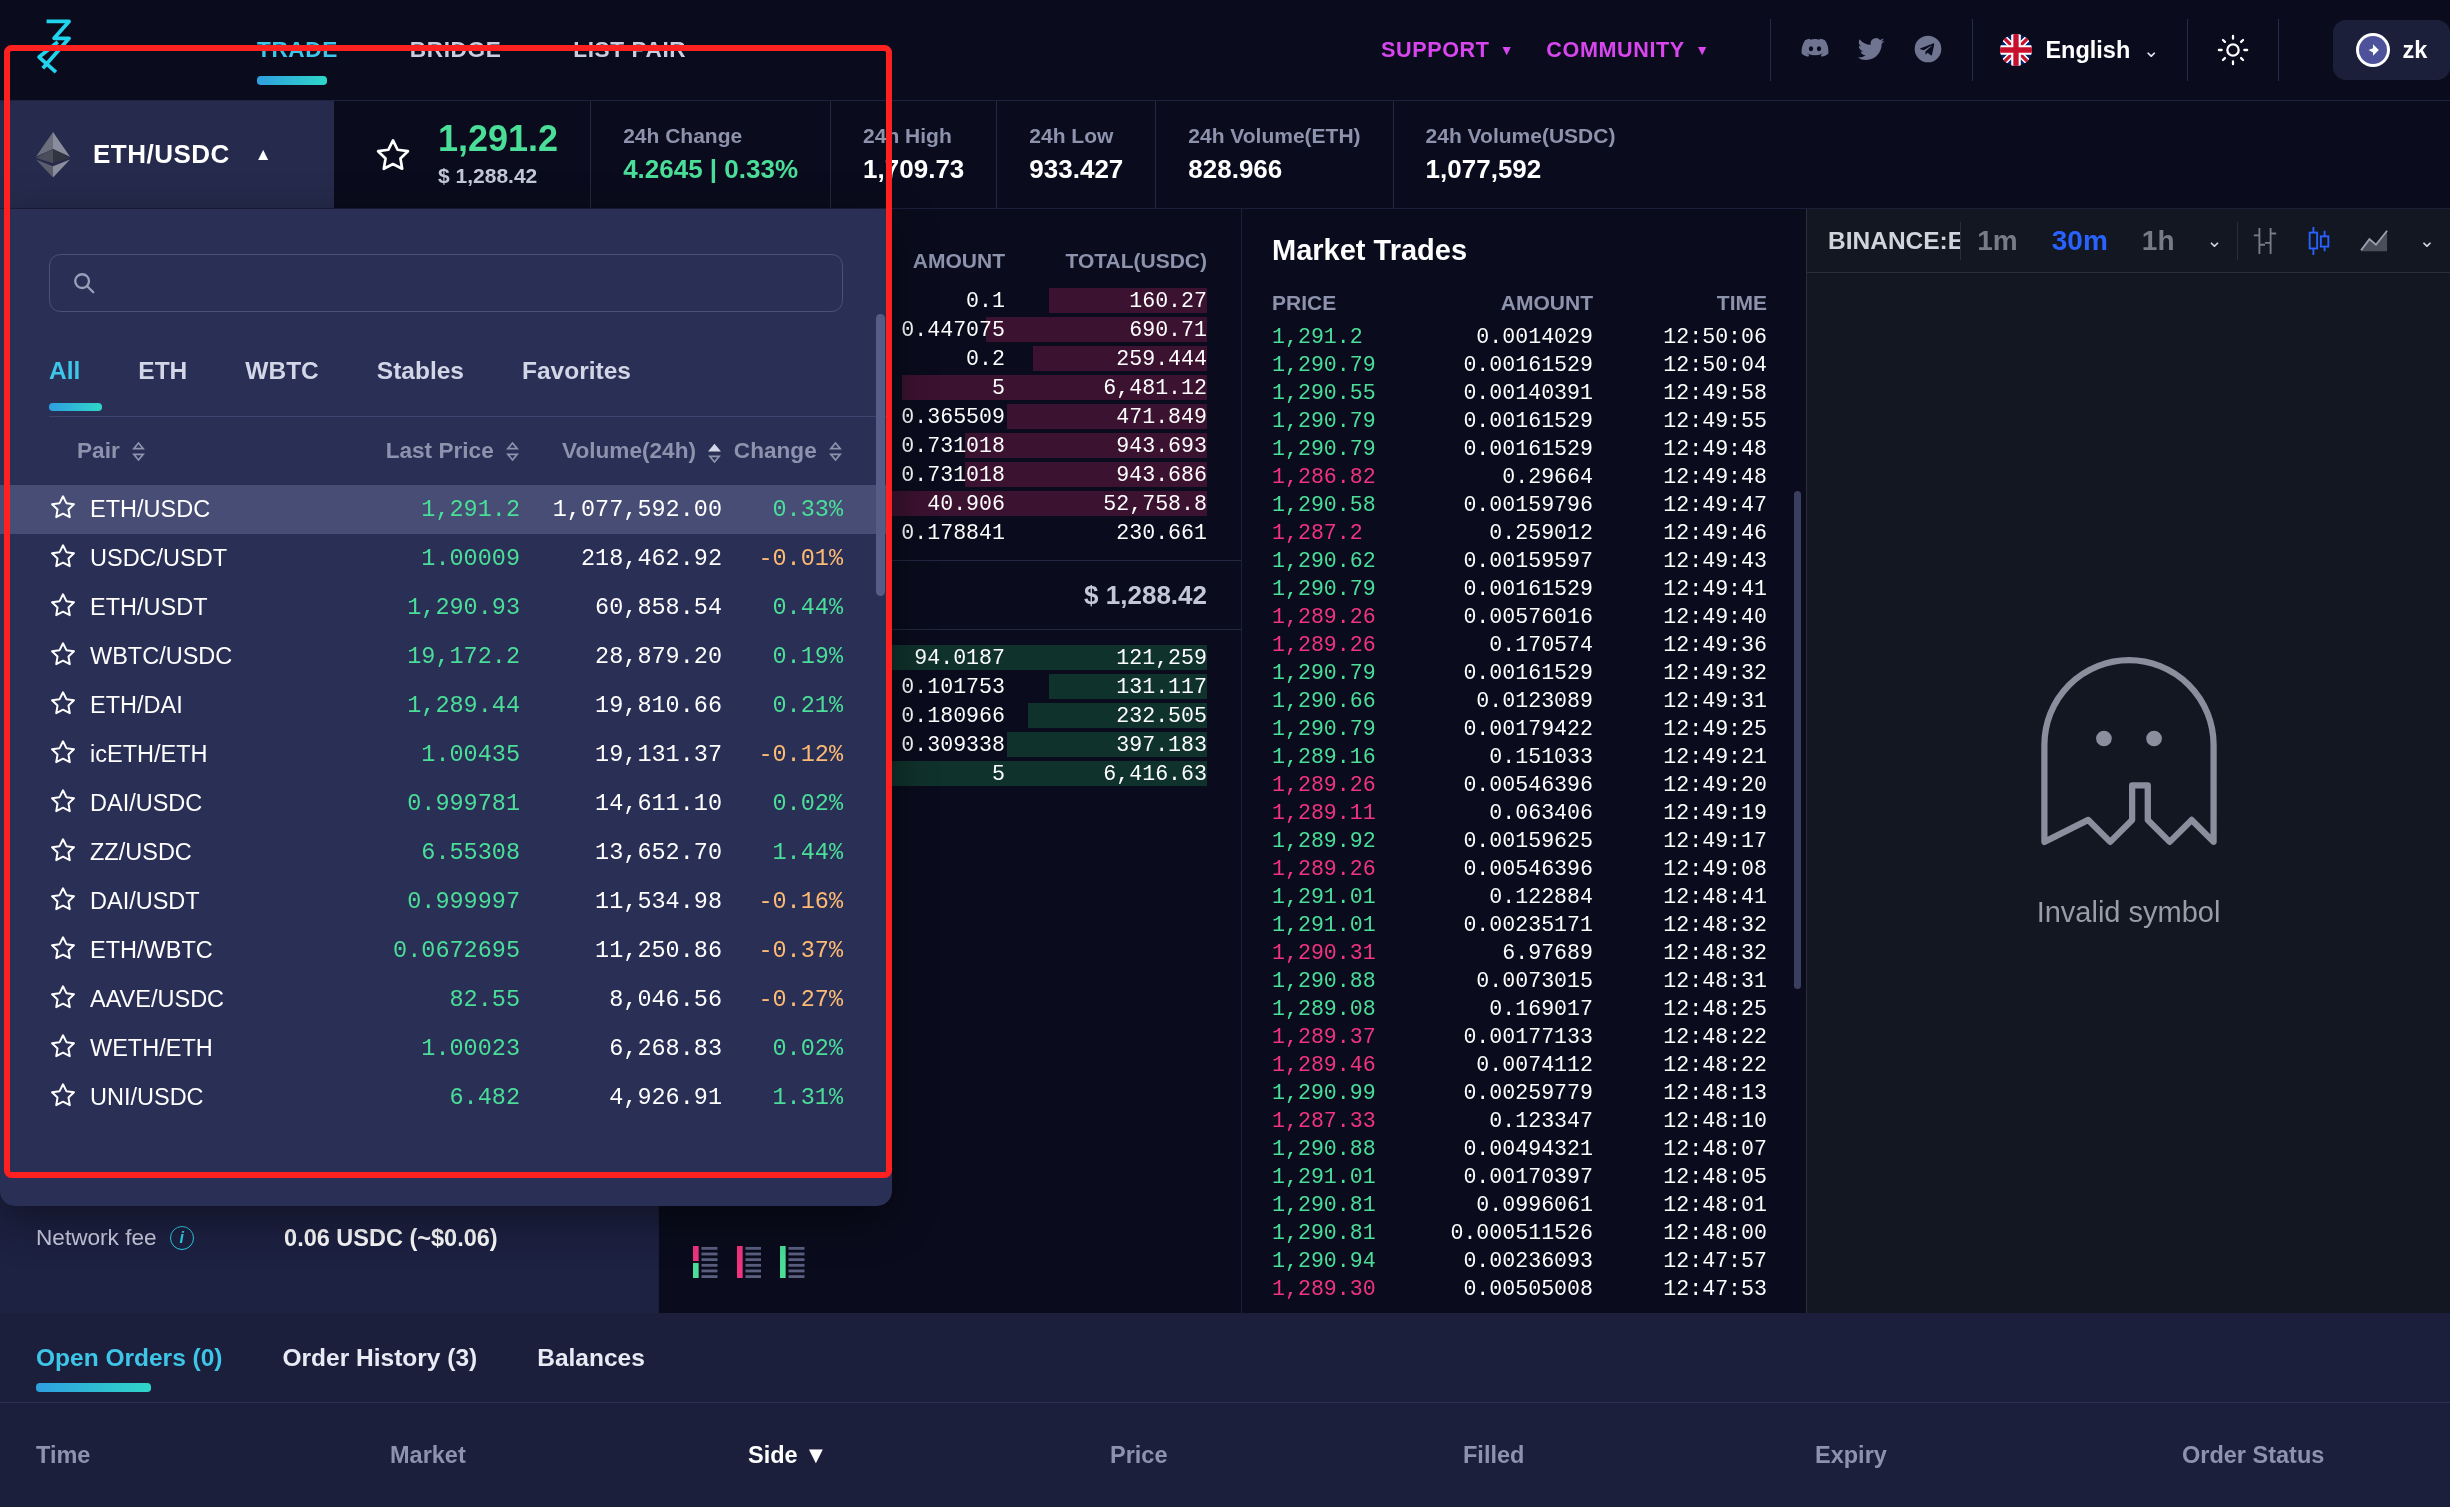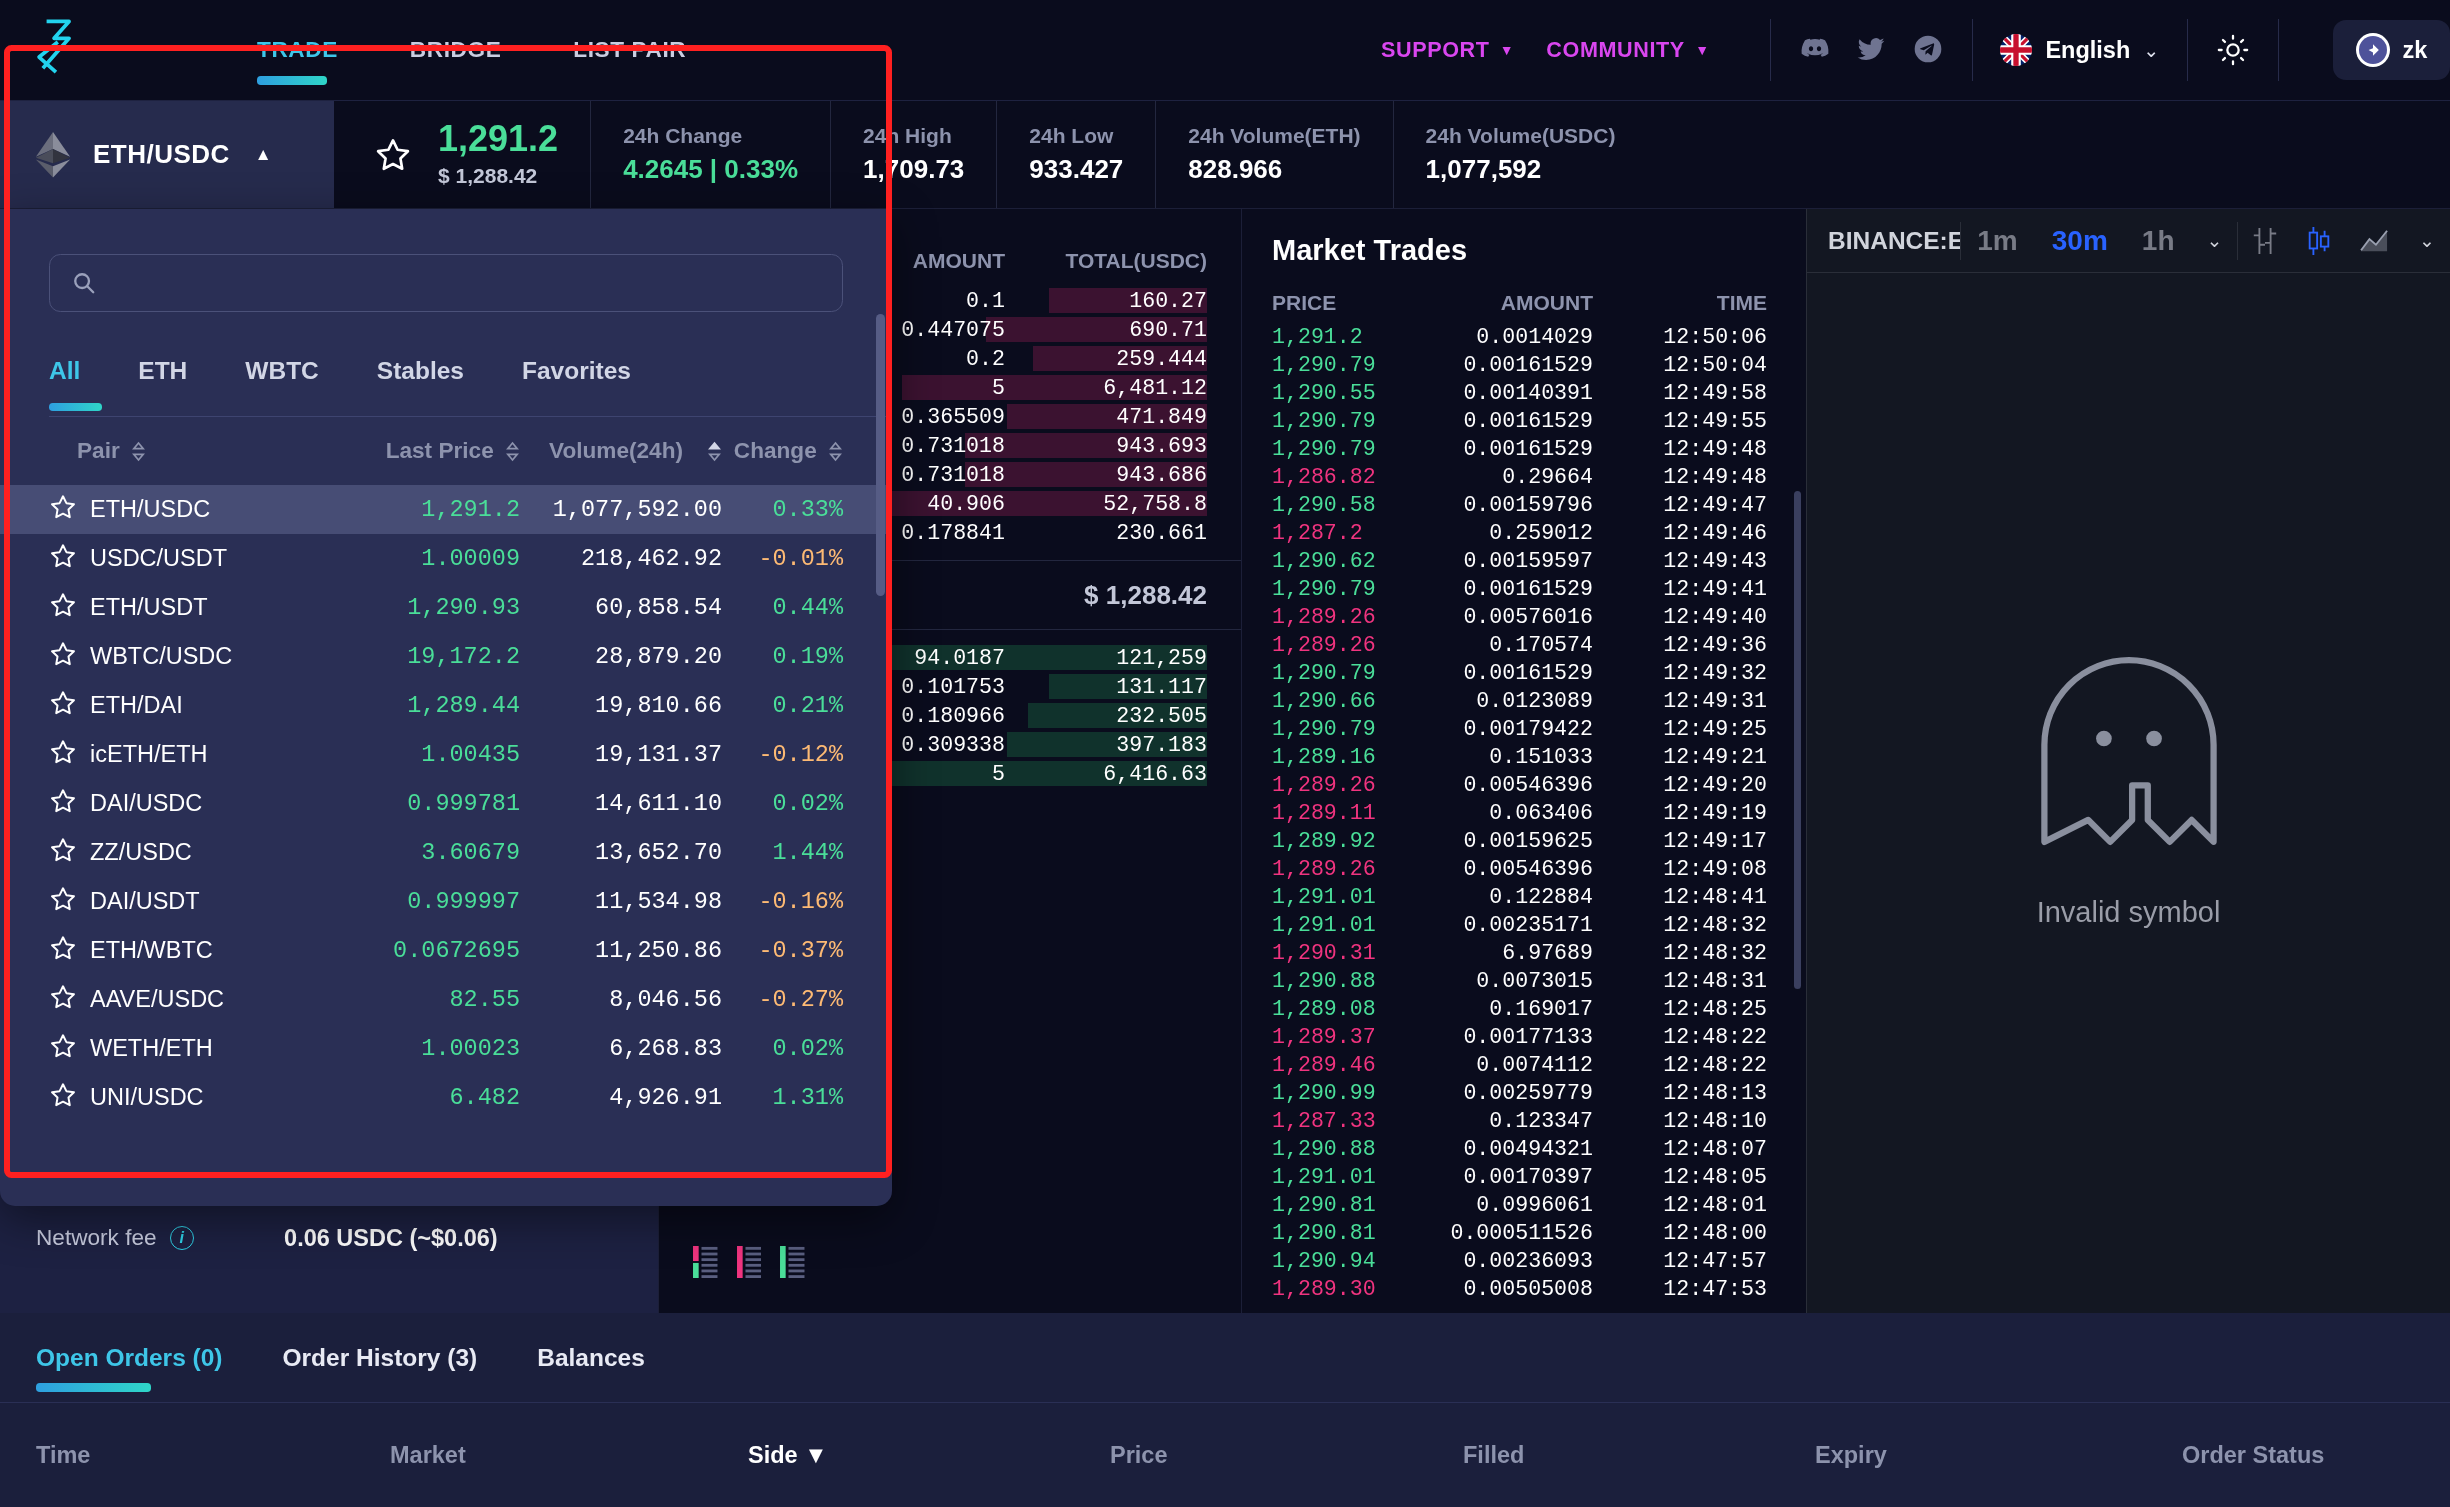--- a/index.html
+++ b/index.html
@@ -188,21 +188,21 @@
     content:""; position: absolute; left: 0; bottom: 5.6px; width: 53px; height: 8.5px;
     border-radius: 3.8px; background: linear-gradient(90deg,#2e9fe0,#2fd6c8);
   }
   .filters-line { position: absolute; left: 49px; right: 0; bottom: 0; height: 0.9px; background: #3e4470; }
   .tablehead {
     display: flex; align-items: center; padding: 21px 49px 21px 49px; color: #8d93ad;
     font-size: 22.6px; font-weight: 700;
   }
   .col-pair { width: 245px; display: flex; align-items: center; gap: 11.3px; padding-left: 28px;}
   .col-last { width: 226px; display: flex; align-items: center; justify-content: flex-end; gap: 11.3px; }
-  .col-vol { width: 202px; display: flex; align-items: center; justify-content: flex-end; gap: 24px; }
+  .col-vol { width: 202px; display: flex; align-items: flex-end; justify-content: flex-end; gap: 11px; }
   .col-chg { flex: 1; display: flex; align-items: center; justify-content: flex-end; gap: 11.3px; }
   .sorticon { display: inline-flex; flex-direction: column; gap: 1.9px; }
   .sorticon svg { width: 15px; height: 21px; }
   .prows { position: relative; }
   .prow {
     display: flex; align-items: center; padding: 0 49px; height: 49px;
     font-family: "Liberation Mono", monospace; font-size: 23.5px;
   }
   .prow.selected { background: #474d75; }
   .prow .c-pair { width: 245px; display: flex; align-items: center; gap: 13px; color: #fff; font-family: "Liberation Sans", sans-serif; font-size: 23.5px;}
@@ -874,21 +874,21 @@
           <span class="c-vol">14,611.10</span>
           <span class="c-chg up">0.02%</span>
         </div>
         <div class="prow">
           <span class="c-pair">
             <span><svg viewBox="0 0 24 24" fill="none" stroke="#fff" stroke-width="1.7" stroke-linejoin="round">
                 <path d="M12 2.8l2.9 5.9 6.5.9-4.7 4.6 1.1 6.5-5.8-3-5.8 3 1.1-6.5L2.6 9.6l6.5-.9z"></path>
               </svg></span>
             <span>ZZ/USDC</span>
           </span>
-          <span class="c-last">3.60679</span>
+          <span class="c-last">6.55308</span>
           <span class="c-vol">13,652.70</span>
           <span class="c-chg up">1.44%</span>
         </div>
         <div class="prow">
           <span class="c-pair">
             <span><svg viewBox="0 0 24 24" fill="none" stroke="#fff" stroke-width="1.7" stroke-linejoin="round">
                 <path d="M12 2.8l2.9 5.9 6.5.9-4.7 4.6 1.1 6.5-5.8-3-5.8 3 1.1-6.5L2.6 9.6l6.5-.9z"></path>
               </svg></span>
             <span>DAI/USDT</span>
           </span>

